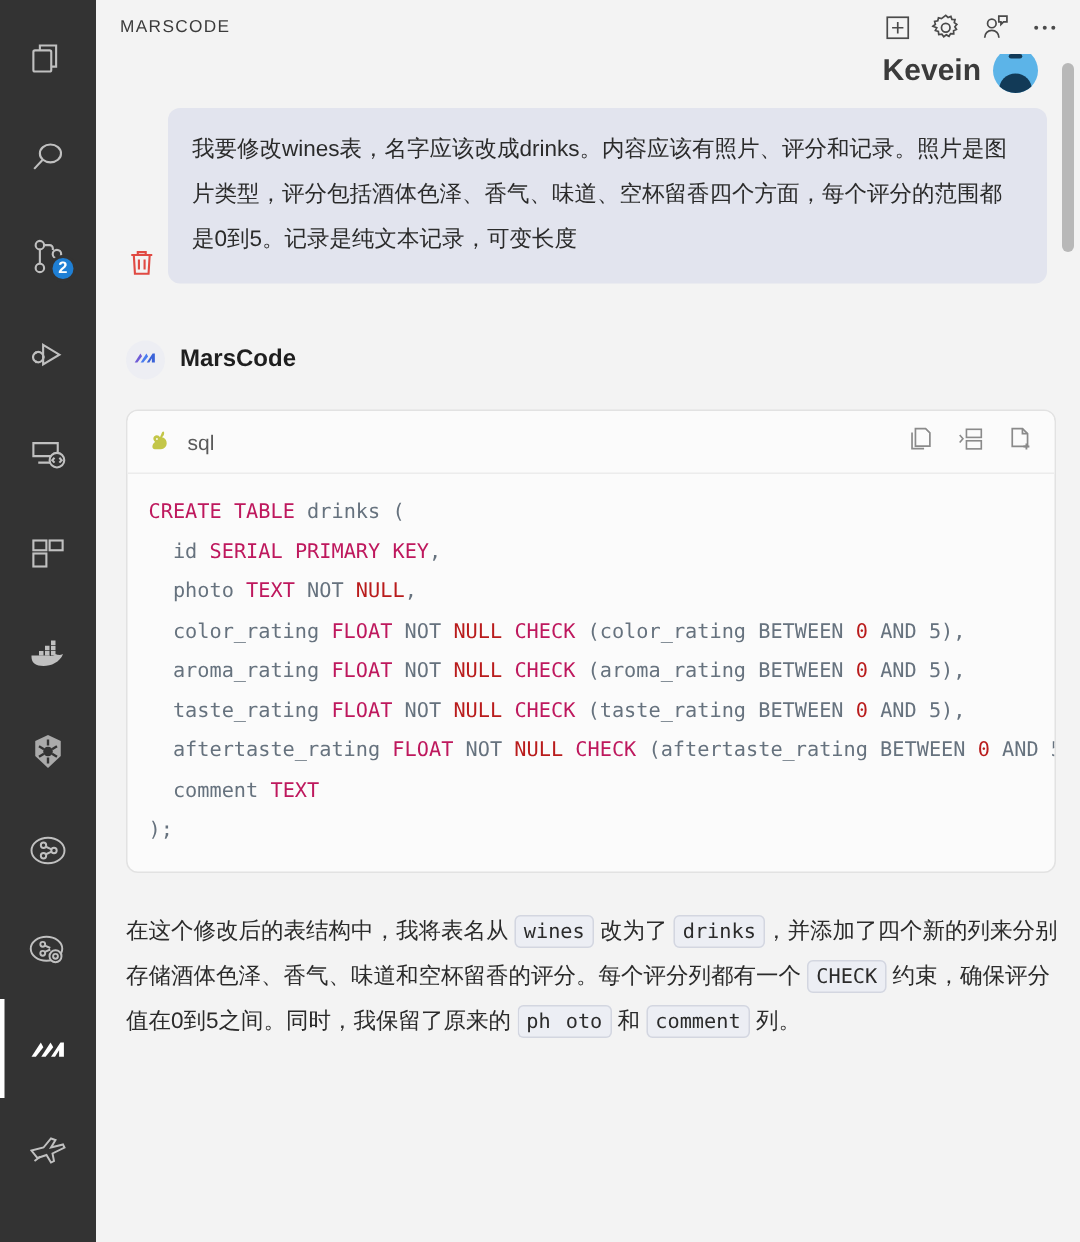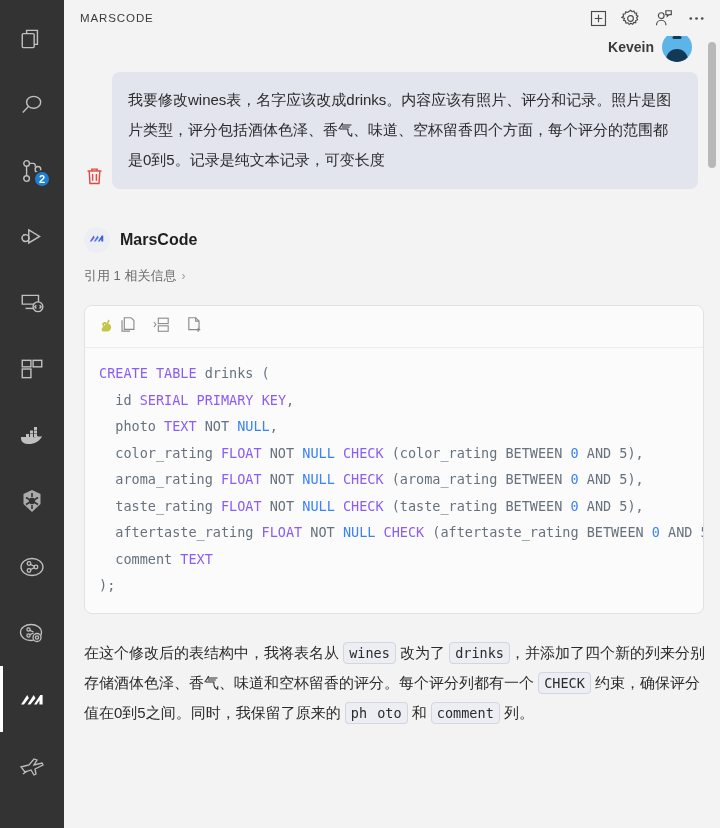--- a/index.html
+++ b/index.html
@@ -77,21 +77,21 @@
     overflow: hidden;
     padding: 0 14px 0 16px;
   }
   .user-name-line {
     display: flex; align-items: center; justify-content: flex-end;
     gap: 8px;
     margin-top: -4px;
     padding-right: 14px;
   }
   .user-name {
-    font-size: 14px; font-weight: bold; color: #3b3b3b;
+    font-size: 20px; font-weight: bold; color: #3b3b3b;
   }
   .avatar {
     width: 30px; height: 30px; border-radius: 50%;
     background: #5cb4e8;
     overflow: hidden; position: relative;
     display: block;
   }
   .avatar .dome {
     position: absolute;
     left: 50%; transform: translateX(-50%);
@@ -196,22 +196,22 @@
 
   .code-body {
     padding: 12px 0 14px 14px;
     font-family: "DejaVu Sans Mono", "Liberation Mono", monospace;
     font-size: 13.5px;
     line-height: 26.5px;
     white-space: pre;
     overflow: hidden;
     color: #5a6570;
   }
-  .k   { color: #8b5cf6; }   
-  .n   { color: #3b82f6; }   
+  .k   { color: #be185d; }   
+  .n   { color: #b91c1c; }   
   .id  { color: #66727e; }   
   .p   { color: #66727e; }   
 
   
   .scrollbar-track {
     position: absolute;
     top: 36px; right: 2px; width: 12px; bottom: 0;
   }
   .scrollbar-thumb {
     position: absolute;
@@ -428,34 +428,31 @@
               <svg width="18" height="18" viewBox="0 0 30 30">
                 <path d="M3 21l6.4-10 1.8 3.3-5.2 6.7z" fill="#6f5bd6"></path>
                 <path d="M9.6 21l6.4-10 1.9 3.4-5.3 6.6z" fill="#4a7df0"></path>
                 <path d="M16.4 21l6.5-10h2.5v10h-3.3v-4.5l-2.8 4.5z" fill="#3b63d8"></path>
               </svg>
             </span>
           </span>
           <span class="assist-name">MarsCode</span>
         </div>
 
-        <div class="citation">
-          <span>引用 1 相关信息</span>
-          <span class="chev">›</span>
-        </div>
 
 
         <div class="codeblock">
           <div class="code-head">
             <span class="lang-ico">
               <svg width="18" height="16" viewBox="0 0 20 18" fill="#c3c648">
                 <path d="M10.2 1.2c.5-.6 1.3-.5 1.4.3.2 1.3-.5 2.8-1.6 3.6 1.7.3 3 1.6 3.4 3.3.5 2-.4 4.1-2.2 5.1-.6.4-1.4.5-2.1.5H4.6c-1 0-1.8-.8-1.8-1.8 0-1.5.8-2.9 2.1-3.6C4.2 7.9 3.5 7 3.5 6c0-1.4 1.2-2.5 2.6-2.5 1.1 0 2 .6 2.4 1.5.6-1.3 1.2-2.8 1.7-3.8z"></path>
                 <circle cx="6.2" cy="6.4" r="0.7" fill="#fbfbfb"></circle>
               </svg>
             </span>
+            <span class="lang-label">sql</span>
             <span class="code-actions">
               <span>
                 <span>
                   <svg width="17" height="17" viewBox="0 0 18 18" fill="none" stroke="currentColor" stroke-width="1.2">
                     <path d="M5.6 1.8h7.2l3 3v9.4H5.6z"></path>
                     <path d="M3.2 4.6V16h8.5"></path>
                   </svg>
                 </span>
               </span>
               <span>

